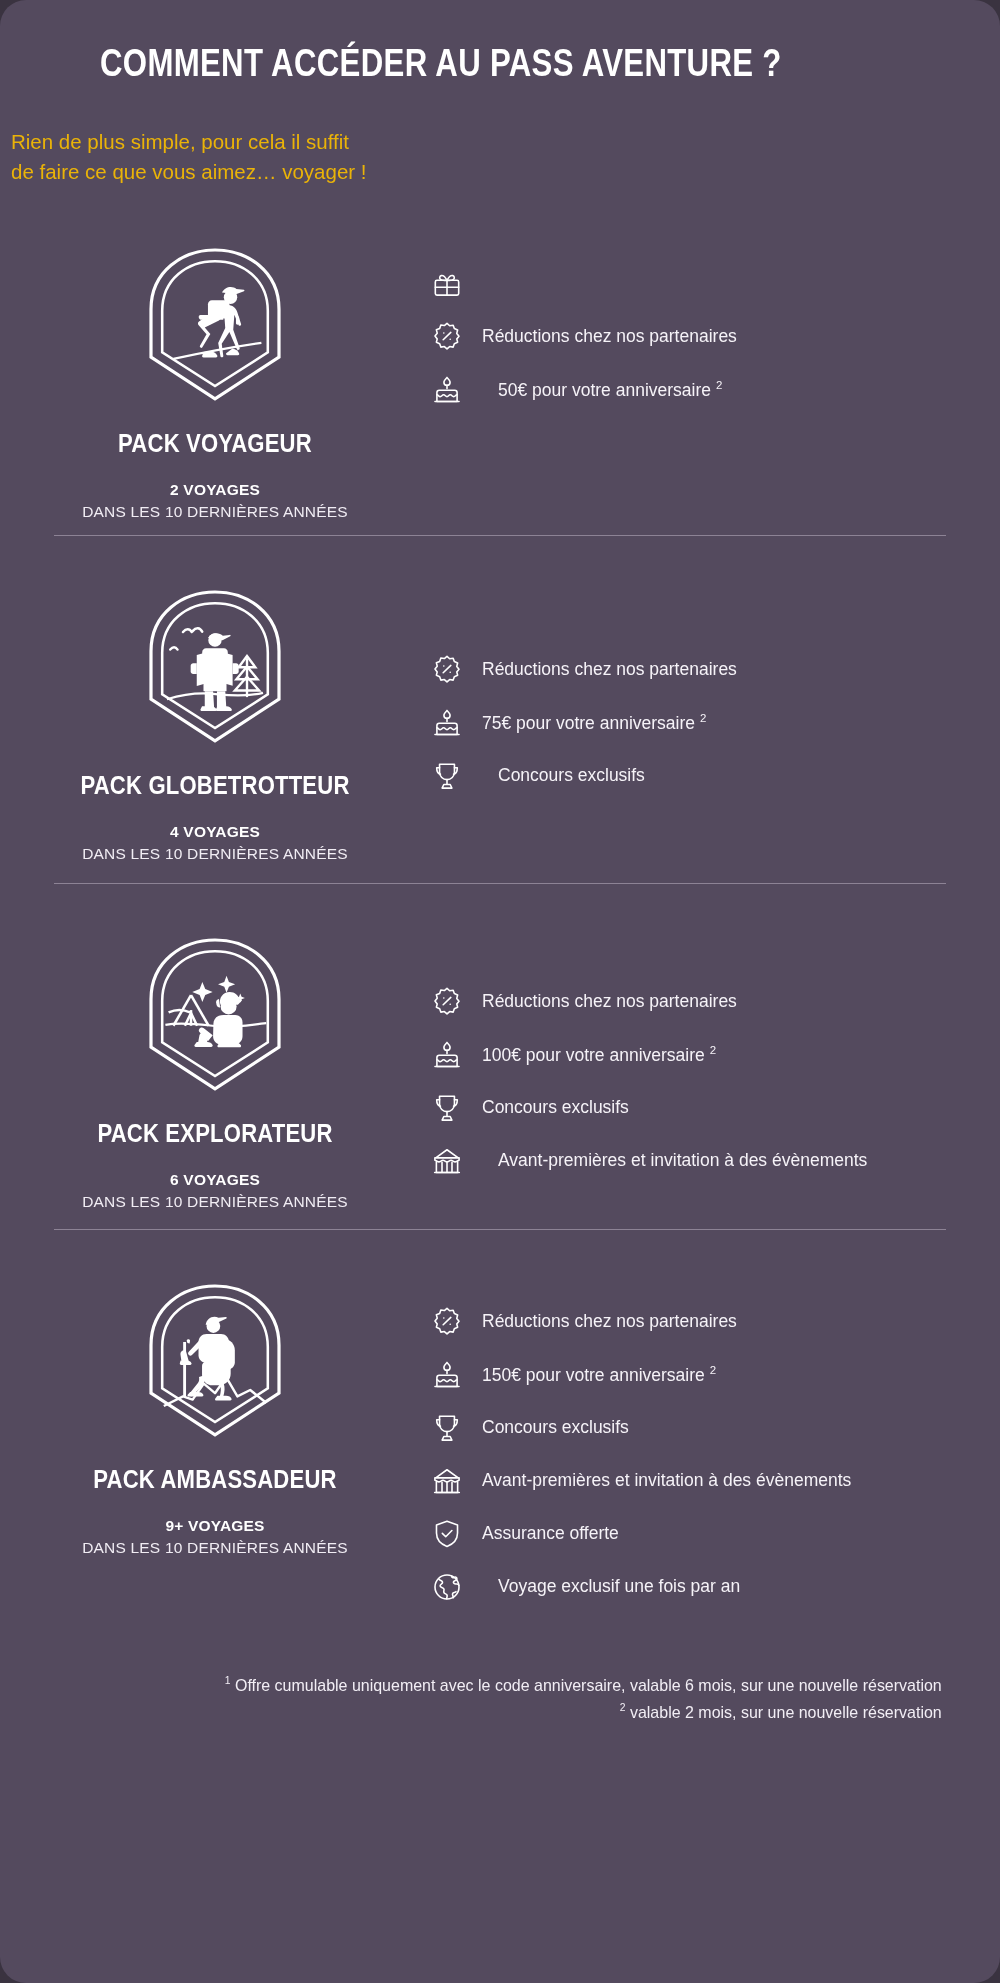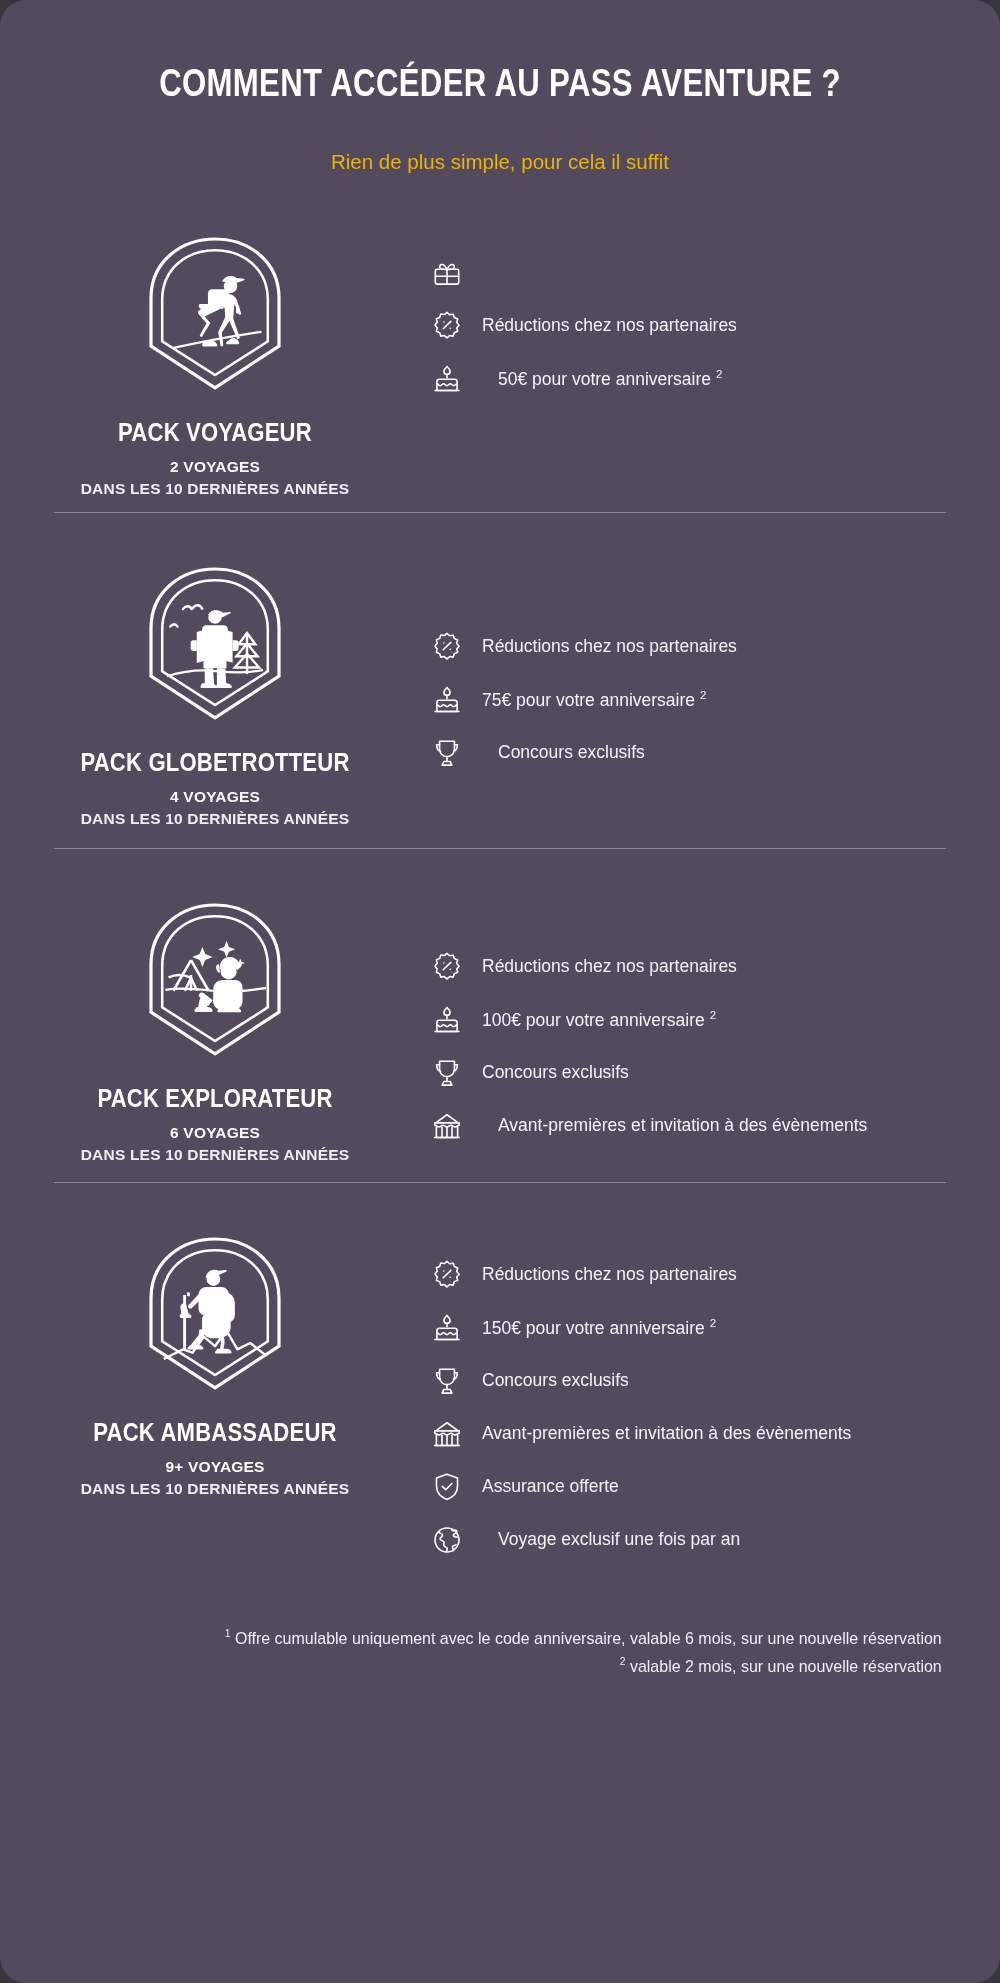--- a/index.html
+++ b/index.html
@@ -17,22 +17,23 @@
     width: 1000px;
     height: 1983px;
     background: #544a5e;
     border-radius: 26px;
     overflow: hidden;
     color: #ffffff;
   }
 
   
   .header {
-    padding-top: 64px;
-    text-align: center;
+    padding-top: 44px;
+    text-align: left;
+    margin-left: 11px;
   }
 
   .title {
     font-family: "Liberation Sans Narrow", "Liberation Sans", sans-serif;
     font-weight: 700;
     font-size: 38px;
     letter-spacing: 0.4px;
     line-height: 1.05;
     transform: scaleX(0.82);
     transform-origin: center;
@@ -82,30 +83,30 @@
     font-weight: 700;
     font-size: 26px;
     letter-spacing: 0.2px;
     transform: scaleX(0.85);
     white-space: nowrap;
     margin-top: 14px;
     color: #ffffff;
   }
 
   .pack-count {
-    margin-top: 10px;
+    margin-top: 22px;
     font-size: 15.5px;
     font-weight: 700;
     letter-spacing: 0.2px;
   }
 
   .pack-period {
     margin-top: 4px;
     font-size: 15.5px;
-    font-weight: 700;
+    font-weight: 400;
     letter-spacing: 0.2px;
     color: #f1edf4;
   }
 
   
   .benefit {
     display: flex;
     align-items: flex-start;
     margin-bottom: 22px;
   }
@@ -164,20 +165,21 @@
 </style>
 </head>
 <body>
 
 <div class="page">
 
   <div class="header">
     <div class="title">COMMENT ACCÉDER AU PASS AVENTURE ?</div>
     <div class="subtitle">
       <div>Rien de plus simple, pour cela il suffit</div>
+      <div>de faire ce que vous aimez… voyager !</div>
     </div>
   </div>
 
   <div class="packs" id="packs">
   <div class="pack pack-1">
     <div class="pack-left">
       <span class="badge"><svg viewBox="0 0 100 105">
               <path d="M10 42 C10 18 30 5 50 5 C70 5 90 18 90 42 L90 72 L50 98 L10 72 Z" fill="none" stroke="#ffffff" stroke-width="2"></path>
               <path d="M17 43 C17 23 33 12 50 12 C67 12 83 23 83 43 L83 69 L50 90 L17 69 Z" fill="none" stroke="#ffffff" stroke-width="1.6"></path>
     <path d="M24 73 C38 70 58 66 79 63" fill="none" stroke="#fff" stroke-width="1.4"></path>

